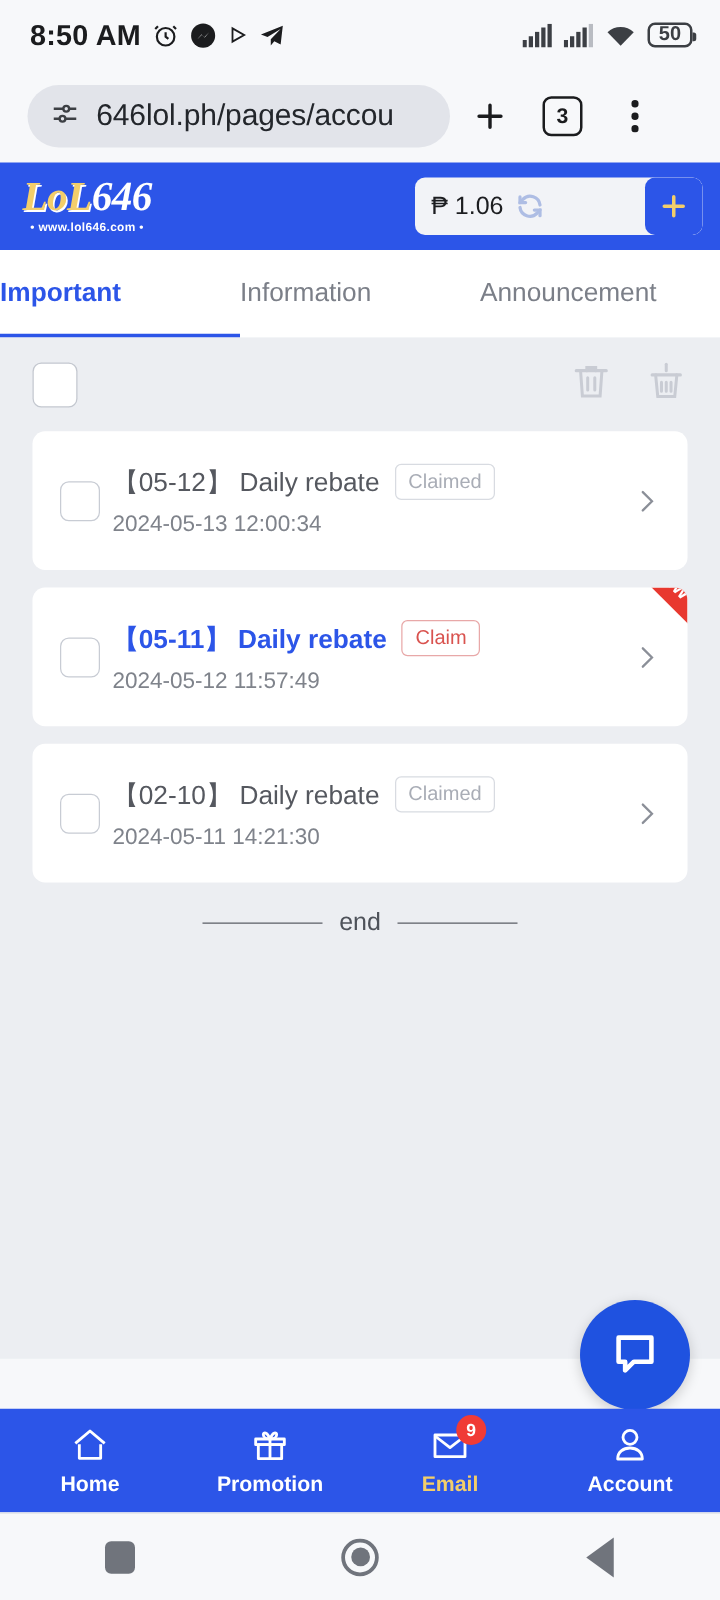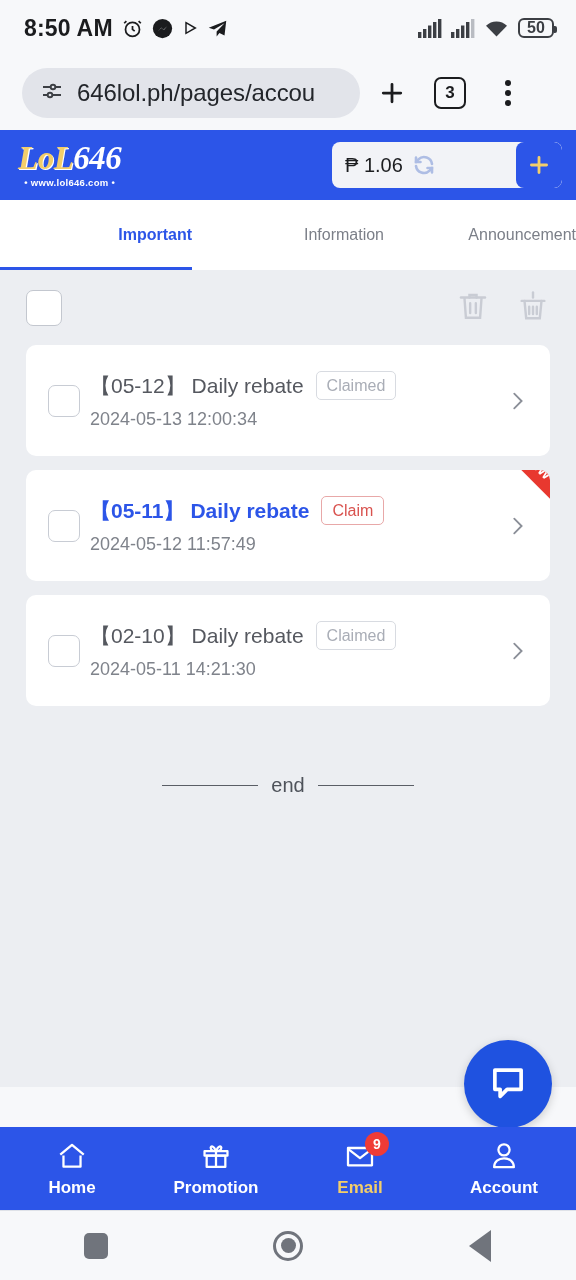--- a/index.html
+++ b/index.html
@@ -78,21 +78,21 @@
     border-radius: 8px; display: flex; align-items: center; justify-content: center;
     flex: 0 0 auto;
   }
 
   
   .tabs {
     height: 70px; background: #ffffff; display: flex; align-items: center;
     position: relative;
   }
   .tab {
-    flex: 1 1 0; text-align: right; font-size: 16px; color: #7b7f88;
+    flex: 1 1 0; text-align: left; font-size: 21px; color: #7b7f88;
   }
   .tab.active { color: #2c55e8; font-weight: 700; }
   .tab-underline {
     position: absolute; left: 0; bottom: 0; width: 192px; height: 3px; background: #2c55e8;
   }
 
   
   .content { background: #eceef2; padding: 0 0 0 0; position: relative; height: 817px; }
 
   .toolbar {
@@ -135,21 +135,21 @@
     width: 112px; text-align: center;
     background: #e8382f; color: #ffffff;
     font-size: 14px; font-weight: 700; font-style: normal; letter-spacing: .5px;
     padding: 19px 0 7px 0;
     transform: rotate(45deg); transform-origin: center;
     top: -30px; left: 12px;
   }
 
   .end-divider {
     display: flex; align-items: center; justify-content: center; gap: 13px;
-    margin-top: 68px;
+    margin-top: 21px;
   }
   .end-divider .line { width: 96px; height: 1.6px; background: #5a5e66; }
   .end-divider .lbl { font-size: 20px; color: #4e525a; }
 
   
   .fab {
     position: absolute; right: 24px; bottom: 152px;
     width: 88px; height: 88px; border-radius: 50%; background: #1f52e0;
     display: flex; align-items: center; justify-content: center;
     box-shadow: 0 3px 10px rgba(0,0,0,.18);

